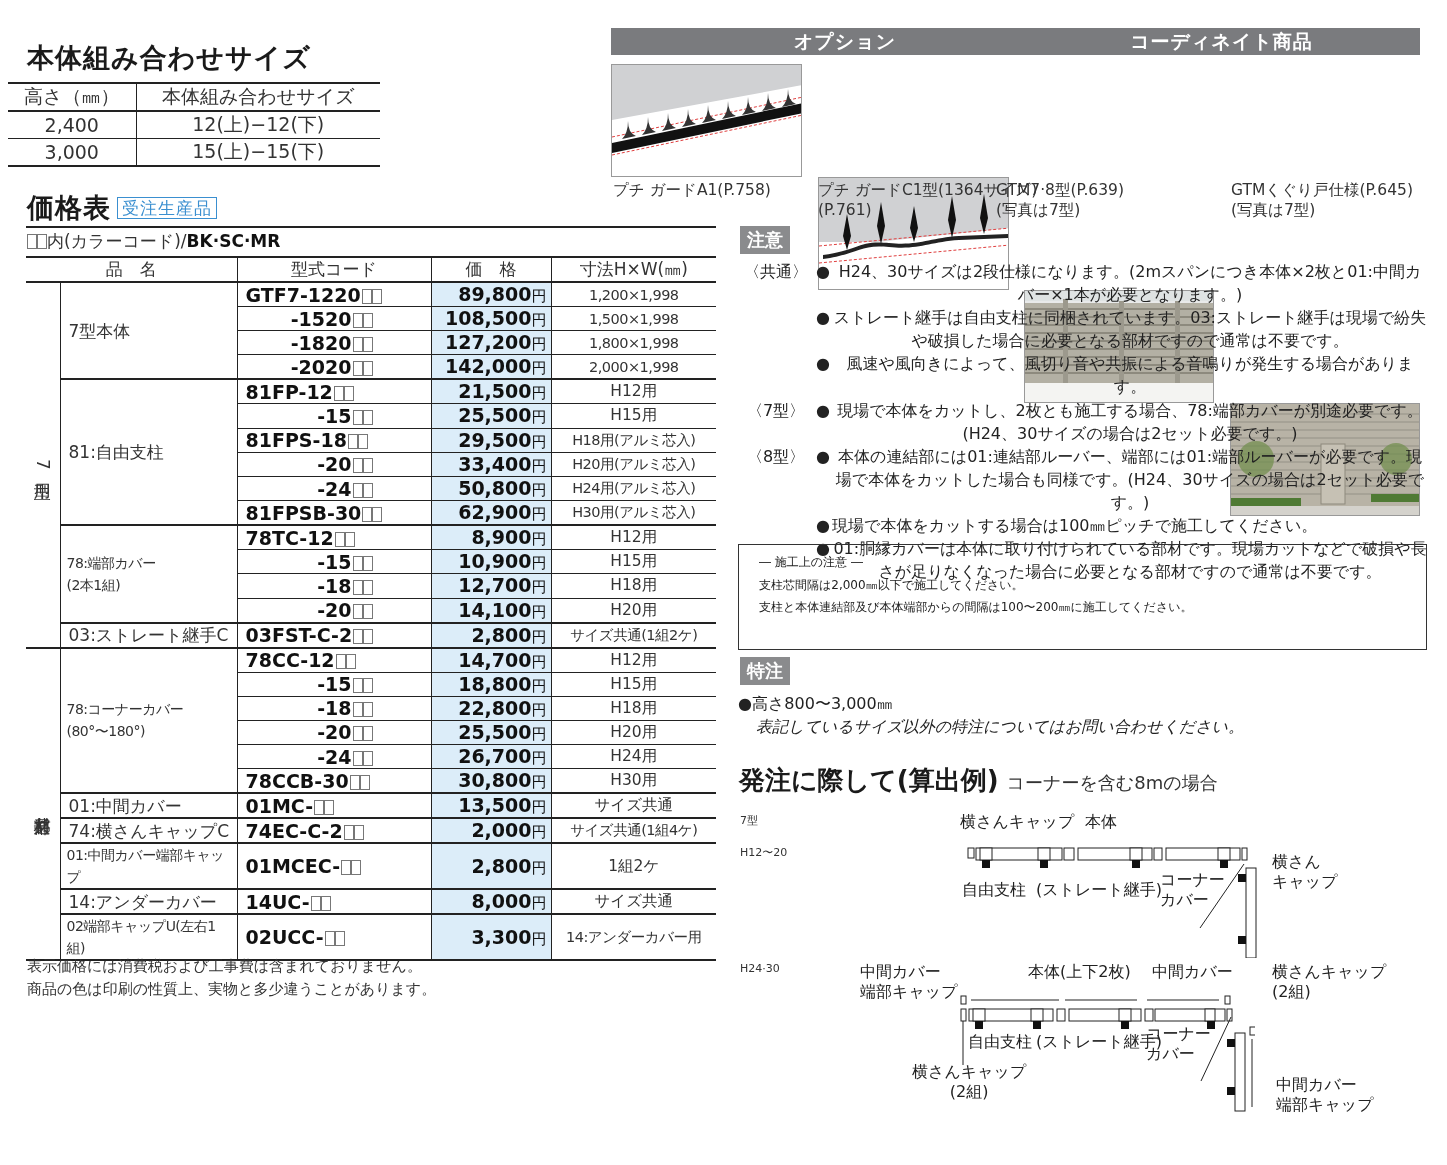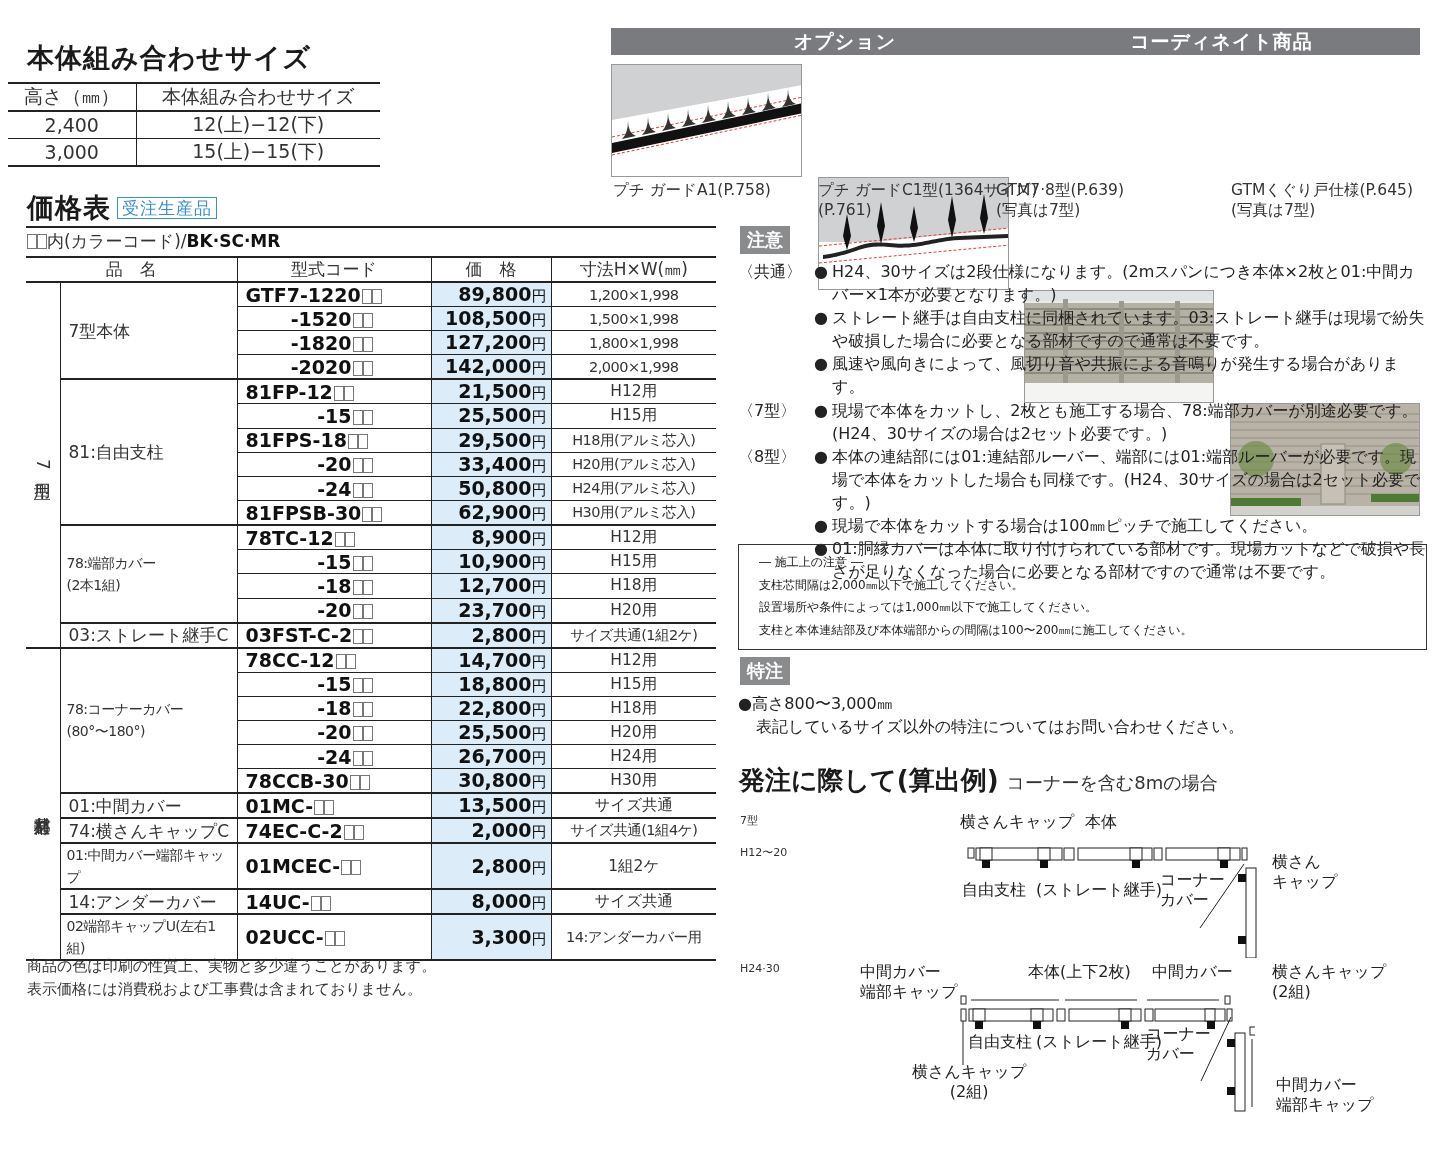--- a/index.html
+++ b/index.html
@@ -38,21 +38,21 @@
   .sqs { display: inline-block; margin-left: 1px; }
 
   .footnote { font-size: 15px; color: #333; line-height: 23px; }
 
   
   .bar-header { background: #7a7b7e; color: #fff; font-weight: bold; font-size: 19px; text-align: center; height: 27px; line-height: 27px; letter-spacing: 1px; }
   .photo { border: 1px solid #999; overflow: hidden; position: relative; }
   .cap { font-size: 15.5px; color: #333; line-height: 20px; }
   .tag { background: #8a8b8d; color: #fff; font-size: 18px; font-weight: bold; padding: 1px 7px; display: inline-block; line-height: 26px; }
   .notes { font-size: 16px; color: #222; line-height: 23.1px; }
-  .notes .row { display: flex; }
+  .notes .row { display: flex; text-align: center; }
   .notes .lab { width: 76px; flex-shrink: 0; }
   .notes .txt { flex: 1; }
   .notes .bul { display: flex; }
   .notes .bul .dot { width: 18px; flex-shrink: 0; }
   .box { border: 1px solid #333; padding: 6px 20px; font-size: 12px; line-height: 22.5px; color: #222; }
   .h2 { font-size: 26px; font-weight: bold; color: #1a1a1a; }
   .h2 small { font-size: 18px; font-weight: normal; color: #333; margin-left: 8px; }
   .dlabel { font-size: 16px; color: #222; line-height: 20px; }
   .dl { font-size: 11px; color: #333; }
 </style>
@@ -167,21 +167,21 @@
         <td class="price"><span>10,900</span><span class="yen">円</span></td>
         <td class="dim">H15用</td>
       </tr>
       <tr>
         <td class="code"><span>-18</span><span class="sqs"><span class="sq"></span><span class="sq"></span></span></td>
         <td class="price"><span>12,700</span><span class="yen">円</span></td>
         <td class="dim">H18用</td>
       </tr>
       <tr>
         <td class="code" style="border-bottom: 2px solid rgb(34, 34, 34);"><span>-20</span><span class="sqs"><span class="sq"></span><span class="sq"></span></span></td>
-        <td class="price" style="border-bottom: 2px solid rgb(34, 34, 34);"><span>23,700</span><span class="yen">円</span></td>
+        <td class="price" style="border-bottom: 2px solid rgb(34, 34, 34);"><span>14,100</span><span class="yen">円</span></td>
         <td class="dim" style="border-bottom: 2px solid rgb(34, 34, 34);">H20用</td>
       </tr>
       <tr>
         <td class="name" rowspan="1" style="white-space: pre-line; border-bottom: 2px solid rgb(34, 34, 34);">03:ストレート継手C</td>
         <td class="code left" style="border-bottom: 2px solid rgb(34, 34, 34);"><span>03FST-C-2</span><span class="sqs"><span class="sq"></span><span class="sq"></span></span></td>
         <td class="price" style="border-bottom: 2px solid rgb(34, 34, 34);"><span>2,800</span><span class="yen">円</span></td>
         <td class="dim" style="font-size: 14.5px; letter-spacing: -0.5px; border-bottom: 2px solid rgb(34, 34, 34);">サイズ共通(1組2ケ)</td>
       </tr>
       <tr>
         <td class="cat" rowspan="11" style="writing-mode: vertical-rl; letter-spacing: 0px;">共通部材</td>
@@ -243,22 +243,22 @@
       <tr>
         <td class="name small" rowspan="1" style="white-space: pre-line; border-bottom: 2px solid rgb(34, 34, 34);">02端部キャップU(左右1組)</td>
         <td class="code left" style="border-bottom: 2px solid rgb(34, 34, 34);"><span>02UCC-</span><span class="sqs"><span class="sq"></span><span class="sq"></span></span></td>
         <td class="price" style="border-bottom: 2px solid rgb(34, 34, 34);"><span>3,300</span><span class="yen">円</span></td>
         <td class="dim" style="font-size: 14.5px; letter-spacing: -0.5px; border-bottom: 2px solid rgb(34, 34, 34);">14:アンダーカバー用</td>
       </tr>
     </tbody>
 </table>
 
 <div class="abs footnote" style="left:27px;top:955px;">
+  <div>表示価格には消費税および工事費は含まれておりません。</div>
   <div>商品の色は印刷の性質上、実物と多少違うことがあります。</div>
-  <div>表示価格には消費税および工事費は含まれておりません。</div>
 </div>
 
 <div class="abs bar-header" style="left:611px;top:28px;width:468px;">オプション</div>
 <div class="abs photo" style="left:611px;top:64px;width:191px;height:113px;background:linear-gradient(#d0d1d3 0 55%, #fff 55%);">
   <svg width="191" height="113" viewBox="0 0 191 113">
     <polygon points="0,55 191,20 191,113 0,113" fill="#fff"></polygon>
     <line x1="0" y1="90" x2="191" y2="50" stroke="#e04040" stroke-dasharray="3,2" stroke-width="1"></line>
     <line x1="0" y1="72" x2="191" y2="32" stroke="#e04040" stroke-dasharray="3,2" stroke-width="1"></line>
     <polygon points="0,78 191,38 191,48 0,88" fill="#111"></polygon>
     <g fill="#333">
@@ -396,28 +396,27 @@
           <span class="dot">●</span>
           <span>01:胴縁カバーは本体に取り付けられている部材です。現場カットなどで破損や長さが足りなくなった場合に必要となる部材ですので通常は不要です。</span>
         </div>
     </div>
   </div>
 </div>
 
 <div class="abs box" style="left:738px;top:544px;width:689px;height:106px;">
   <div>― 施工上の注意 ―</div>
   <div>支柱芯間隔は2,000㎜以下で施工してください。</div>
-  <div>設置場所や条件によっては1,000㎜以下で施工してください。</div>
   <div>支柱と本体連結部及び本体端部からの間隔は100〜200㎜に施工してください。</div>
 </div>
 
 <div class="abs tag" style="left:740px;top:657px;">特注</div>
 <div class="abs notes" style="left:738px;top:692px;">
   <div>●高さ800〜3,000㎜</div>
-  <div style="padding-left:18px;">表記しているサイズ以外の特注についてはお問い合わせください。</div>
+  <div style="padding-left:18px;font-style:italic;">表記しているサイズ以外の特注についてはお問い合わせください。</div>
 </div>
 
 <div class="abs h2" style="left:739px;top:763px;">
   <span>発注に際して(算出例)</span><small>コーナーを含む8mの場合</small>
 </div>
 <div class="abs dl" style="left:740px;top:813px;">7型</div>
 <div class="abs dl" style="left:740px;top:845px;">H12〜20</div>
 <div class="abs dl" style="left:740px;top:962px;">H24·30</div>
 
 <svg class="abs" style="left:960px;top:838px;" width="300" height="120" viewBox="0 0 300 120">

